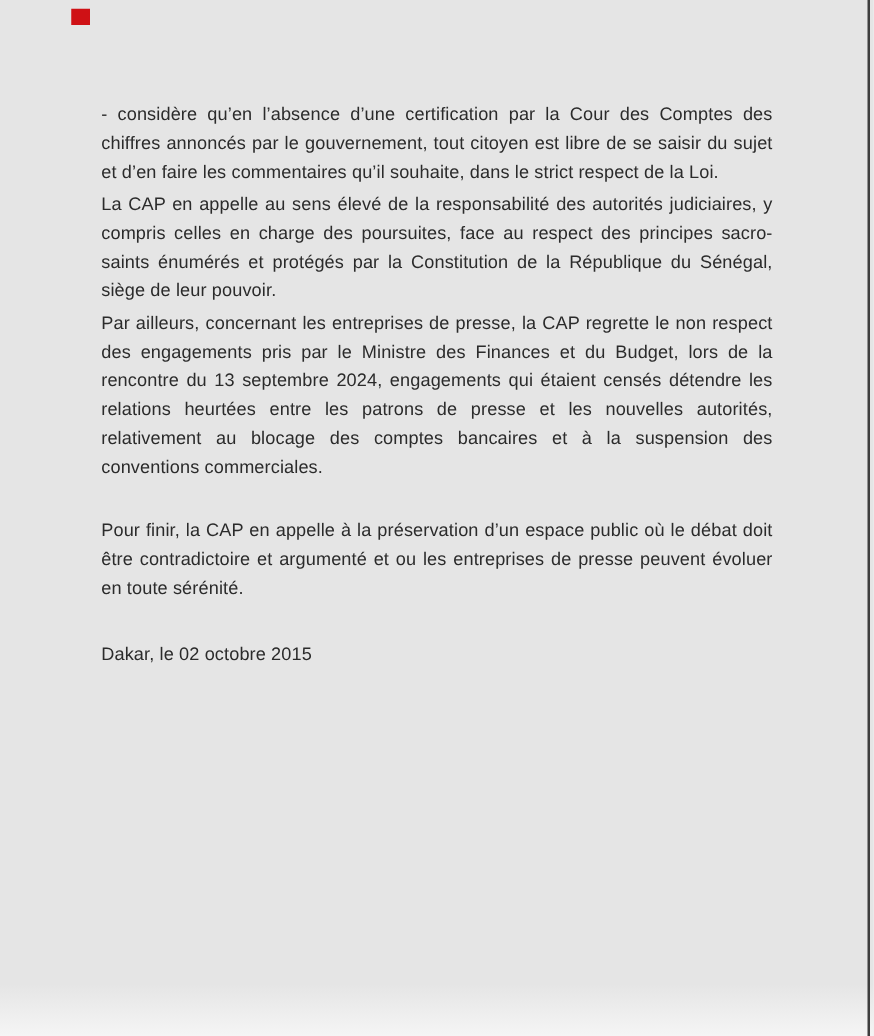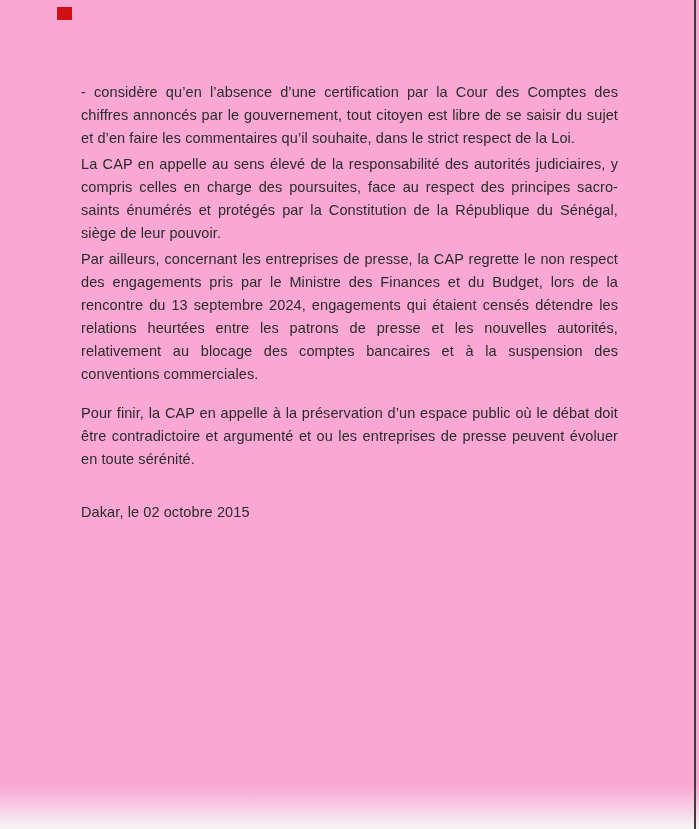--- a/index.html
+++ b/index.html
@@ -33,21 +33,21 @@
     width: 537px;
   }
   .content p {
     margin: 0 0 3px 0;
     font-size: 14.5px;
     line-height: 23px;
     text-align: justify;
     letter-spacing: 0.1px;
   }
   .content p.spaced {
-    margin-top: 16px;
+    margin-top: 28px;
   }
   .content p.dateline {
     margin-top: 30px;
     text-align: left;
   }
   .edge-line {
     position: absolute;
     top: 0;
     right: 3px;
     width: 2px;
@@ -60,21 +60,21 @@
     bottom: 0;
     width: 699px;
     height: 42px;
     z-index: 1;
     pointer-events: none;
   }
 </style>
 </head>
 <body>
 
-<div class="page" style="background: #f9a8d4; color: rgb(43, 43, 43);">
+<div class="page" style="background: #e5e5e5; color: rgb(43, 43, 43);">
 
   <span class="red-marker" style="background: rgb(207, 17, 21);"></span>
 
   <div class="content">
     <p>- considère qu’en l’absence d’une certification par la Cour des Comptes des chiffres annoncés par le gouvernement, tout citoyen est libre de se saisir du sujet et d’en faire les commentaires qu’il souhaite, dans le strict respect de la Loi.</p>
     <p>La CAP en appelle au sens élevé de la responsabilité des autorités judiciaires, y compris celles en charge des poursuites, face au respect des principes sacro-saints énumérés et protégés par la Constitution de la République du Sénégal, siège de leur pouvoir.</p>
     <p>Par ailleurs, concernant les entreprises de presse, la CAP regrette le non respect des engagements pris par le Ministre des Finances et du Budget, lors de la rencontre du 13 septembre 2024, engagements qui étaient censés détendre les relations heurtées entre les patrons de presse et les nouvelles autorités, relativement au blocage des comptes bancaires et à la suspension des conventions commerciales.</p>
     <p class="spaced">Pour finir, la CAP en appelle à la préservation d’un espace public où le débat doit être contradictoire et argumenté et ou les entreprises de presse peuvent évoluer en toute sérénité.</p>
     <p class="dateline">Dakar, le 02 octobre 2015</p>
   </div>

